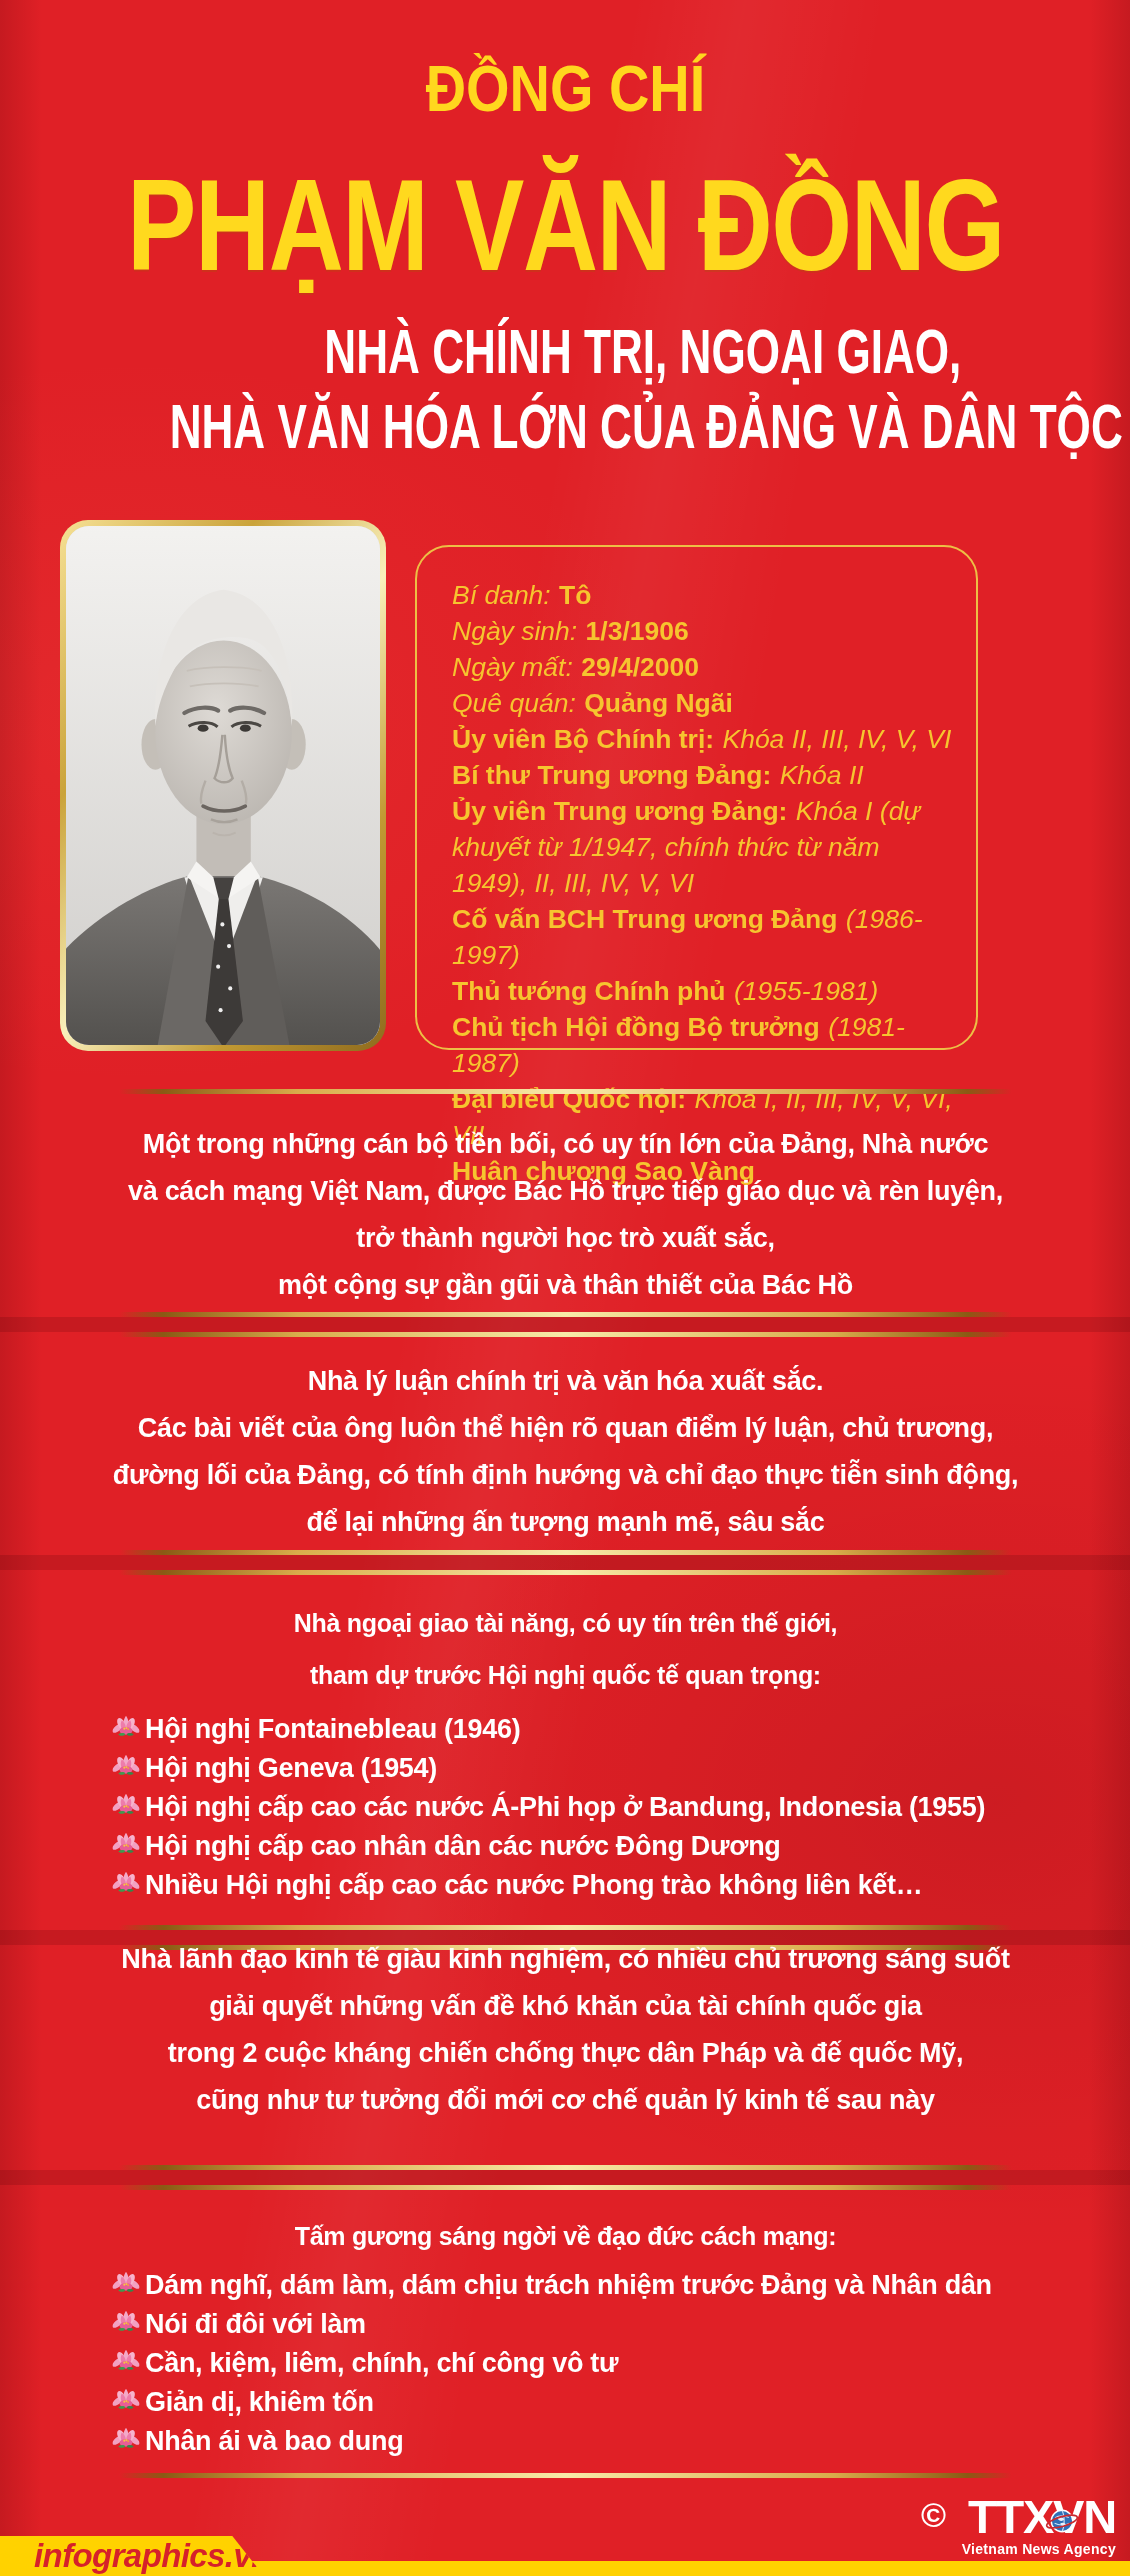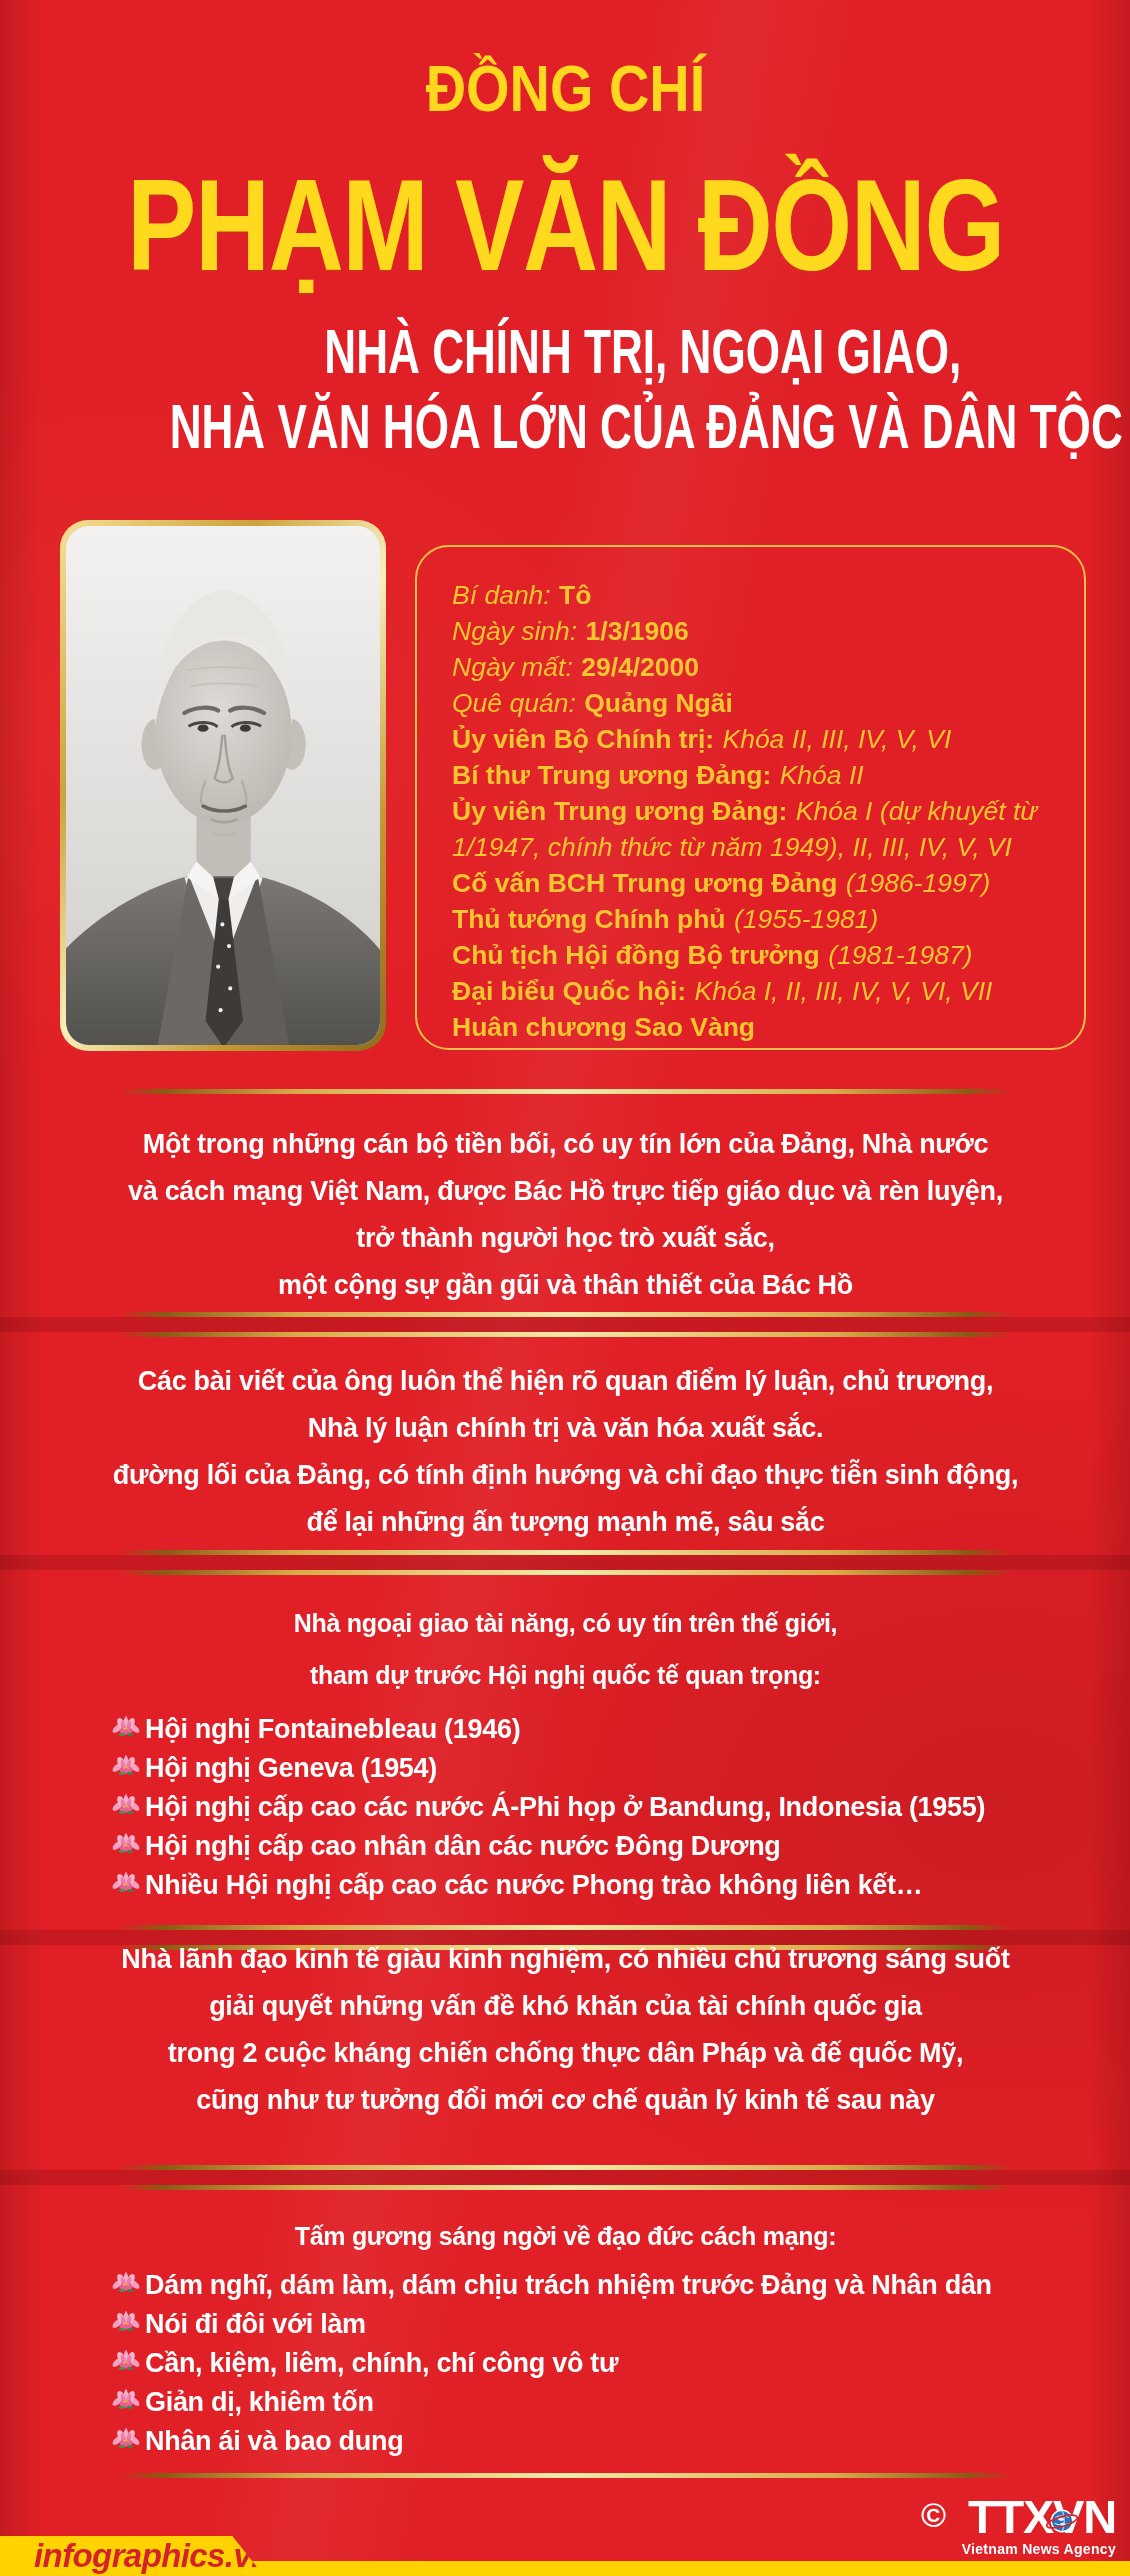--- a/index.html
+++ b/index.html
@@ -24,21 +24,21 @@
   #subtitle{position:absolute;top:314px;left:0;width:100%;text-align:right;
     color:#ffffff;font-weight:800;font-size:63px;line-height:75px;}
   #subtitle .st-line{display:block;transform:scaleX(.70);white-space:nowrap;}
   
   #profile{position:absolute;top:520px;left:0;width:100%;height:531px;}
   .photo-frame{position:absolute;left:60px;top:0;width:326px;height:531px;border-radius:28px;
     background:linear-gradient(125deg,#f6e195 0%,#caa33a 28%,#f9f0bb 52%,#c29a33 76%,#8f6b1e 100%);
     padding:6px;box-sizing:border-box;}
   .photo{width:100%;height:100%;border-radius:23px;overflow:hidden;background:#d9d7d4;}
   .photo svg{display:block;width:100%;height:100%;}
-  .bio-box{position:absolute;left:415px;top:25px;width:671px;height:505px;box-sizing:border-box;
+  .bio-box{position:absolute;left:415px;top:25px;width:563px;height:505px;box-sizing:border-box;
     border:2.4px solid #edbf45;border-radius:34px;padding:30px 22px 0 35px;
     color:#f6c52f;font-size:26.5px;line-height:36px;}
   .bio-row .lbl{margin-right:8.4px;}
   .bio-row.plain .lbl{font-style:italic;font-weight:400;}
   .bio-row.plain .val{font-weight:700;}
   .bio-row.alt .lbl{font-weight:700;}
   .bio-row.alt .val{font-style:italic;font-weight:400;}
   
   .gold-line{height:4.8px;width:893px;margin:0 auto;border-radius:2.4px;
     background:linear-gradient(90deg,rgba(138,90,20,0) 0%,#8a5a14 5%,#d9ac4b 20%,#f8eaa9 50%,#d9ac4b 80%,#8a5a14 95%,rgba(138,90,20,0) 100%);}
@@ -185,22 +185,22 @@
     <div>một cộng sự gần gũi và thân thiết của Bác Hồ</div>
   </div>
 
   <div id="div2" class="divider">
     <div class="gold-line"></div>
       <div class="strip"></div>
       <div class="gold-line"></div>
   </div>
 
   <div id="s2" class="para">
+    <div>Nhà lý luận chính trị và văn hóa xuất sắc.</div>
     <div>Các bài viết của ông luôn thể hiện rõ quan điểm lý luận, chủ trương,</div>
-    <div>Nhà lý luận chính trị và văn hóa xuất sắc.</div>
     <div>đường lối của Đảng, có tính định hướng và chỉ đạo thực tiễn sinh động,</div>
     <div>để lại những ấn tượng mạnh mẽ, sâu sắc</div>
   </div>
 
   <div id="div3" class="divider">
     <div class="gold-line"></div>
       <div class="strip"></div>
       <div class="gold-line"></div>
   </div>
 

